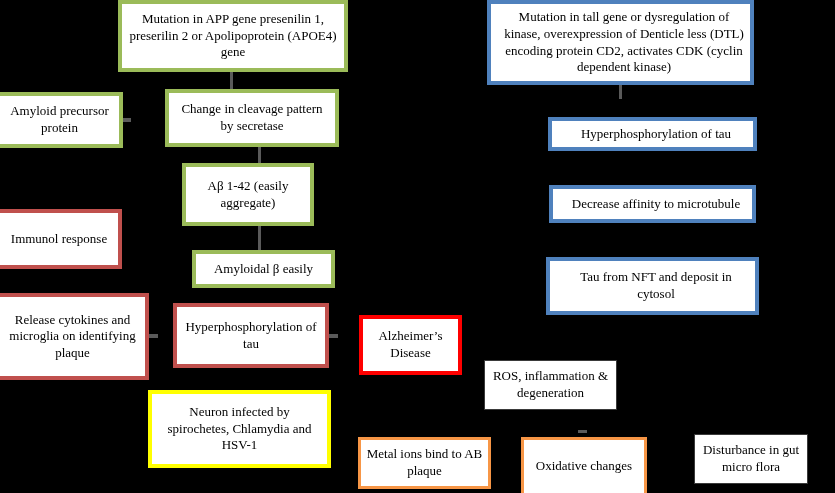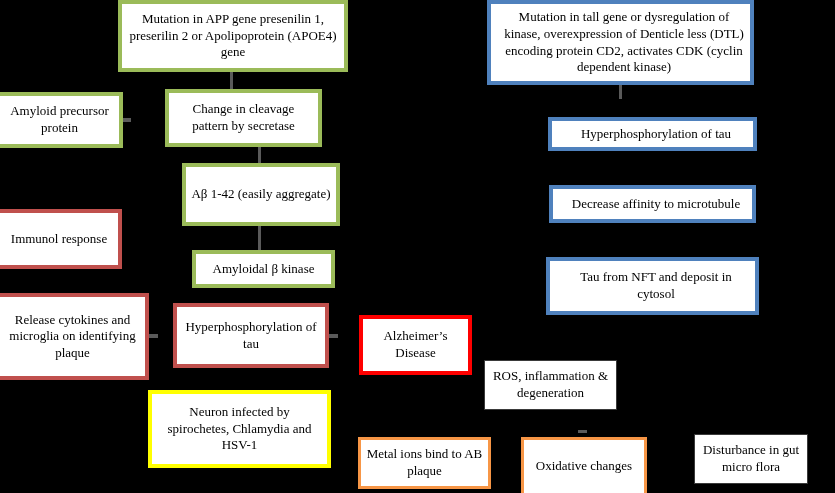--- a/index.html
+++ b/index.html
@@ -59,39 +59,39 @@
     <div class="stub" style="left: 149px; top: 334px; width: 9px; height: 4px;"></div>
     <div class="stub" style="left: 329px; top: 334px; width: 9px; height: 4px;"></div>
     <div class="stub" style="left: 578px; top: 430px; width: 9px; height: 3px;"></div>
     <div class="stub" style="left: 619px; top: 85px; width: 3px; height: 14px;"></div>
     <div class="node bd-green" style="left: 118px; top: 0px; width: 230px; height: 72px;">
       <span>Mutation in APP gene presenilin 1, preserilin 2 or Apolipoprotein (APOE4) gene</span>
     </div>
     <div class="node bd-green" style="left: -4px; top: 92px; width: 127px; height: 56px;">
       <span>Amyloid precursor protein</span>
     </div>
-    <div class="node bd-green" style="left: 165px; top: 89px; width: 157px; height: 58px;">
+    <div class="node bd-green" style="left: 165px; top: 89px; width: 174px; height: 58px;">
       <span>Change in cleavage pattern by secretase</span>
     </div>
-    <div class="node bd-green" style="left: 182px; top: 163px; width: 158px; height: 63px;">
+    <div class="node bd-green" style="left: 182px; top: 163px; width: 132px; height: 63px;">
       <span>Aβ 1-42 (easily aggregate)</span>
     </div>
     <div class="node bd-brick" style="left: -4px; top: 209px; width: 126px; height: 60px;">
       <span>Immunol response</span>
     </div>
     <div class="node bd-green" style="left: 192px; top: 250px; width: 143px; height: 38px;">
-      <span>Amyloidal β kinase</span>
+      <span>Amyloidal β easily</span>
     </div>
     <div class="node bd-brick" style="left: -4px; top: 293px; width: 153px; height: 87px;">
       <span>Release cytokines and microglia on identifying plaque</span>
     </div>
     <div class="node bd-brick" style="left: 173px; top: 303px; width: 156px; height: 65px;">
       <span>Hyperphosphorylation of tau</span>
     </div>
-    <div class="node bd-red" style="left: 359px; top: 315px; width: 113px; height: 60px;">
+    <div class="node bd-red" style="left: 359px; top: 315px; width: 103px; height: 60px;">
       <span>Alzheimer’s Disease</span>
     </div>
     <div class="node bd-yellow" style="left: 148px; top: 390px; width: 183px; height: 78px; justify-content: center;">
       <span>Neuron infected by spirochetes, Chlamydia and HSV-1</span>
     </div>
     <div class="node bd-blue" style="left: 487px; top: 0px; width: 267px; height: 85px;">
       <span>Mutation in tall gene or dysregulation of kinase, overexpression of Denticle less (DTL) encoding protein CD2, activates CDK (cyclin dependent kinase)</span>
     </div>
     <div class="node bd-blue" style="left: 548px; top: 117px; width: 209px; height: 34px;">
       <span>Hyperphosphorylation of tau</span>

